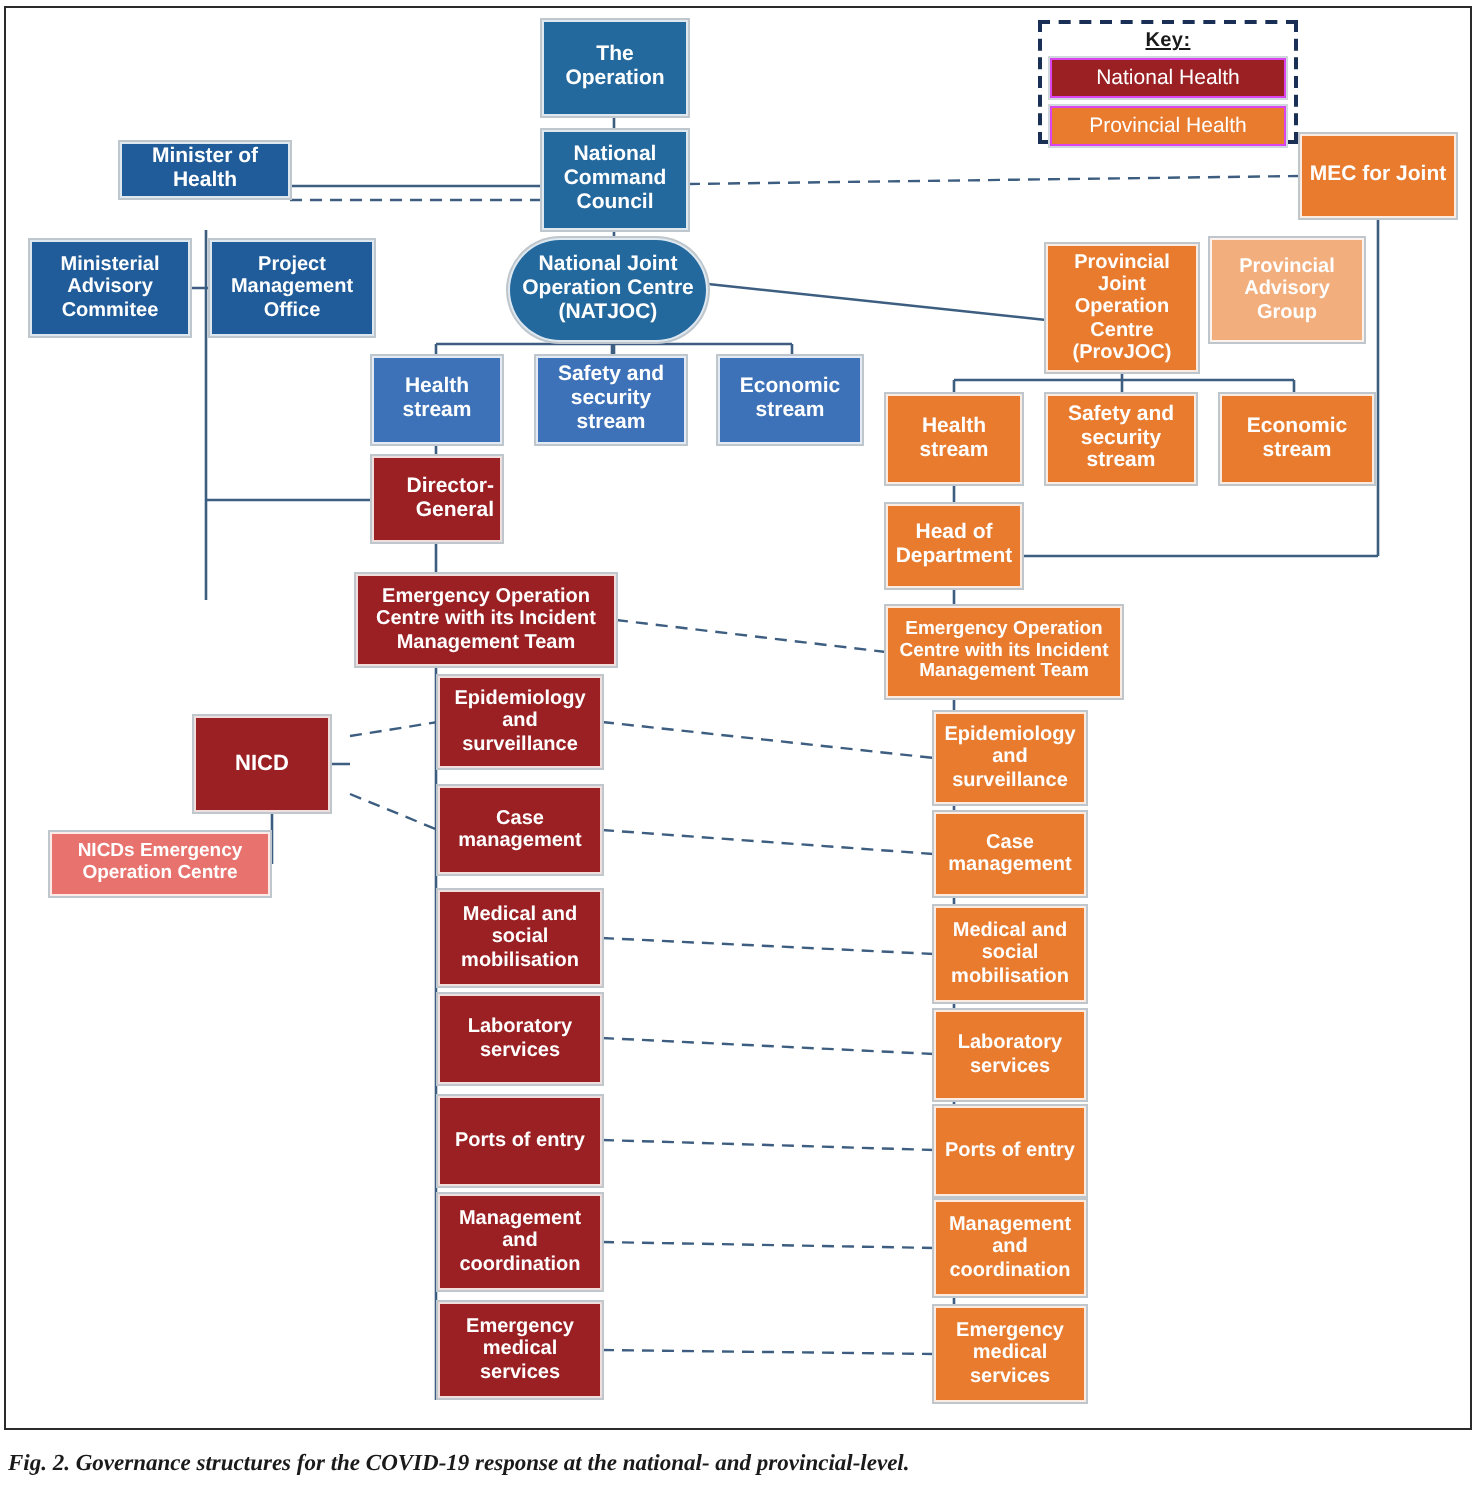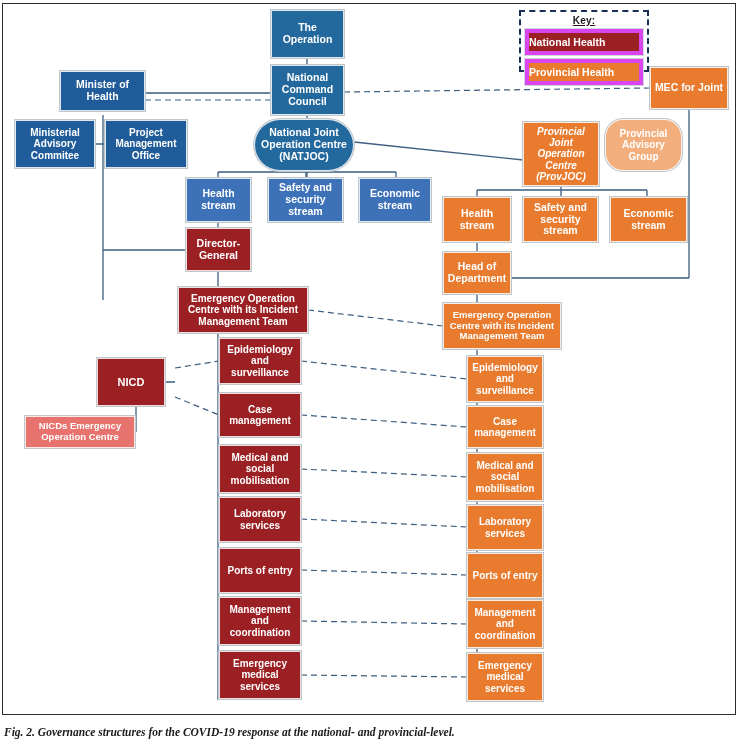--- a/index.html
+++ b/index.html
@@ -5,21 +5,21 @@
   html,body{margin:0;padding:0;background:#ffffff;}
   body{font-family:"Liberation Sans",sans-serif;}
   #page{position:relative;width:740px;height:748px;overflow:hidden;background:#fff;}
   #frame{position:absolute;left:2px;top:3px;width:734px;height:712px;border:1.5px solid #2b2b2b;box-sizing:border-box;background:#fff;}
   #canvas{position:absolute;left:0;top:0;width:740px;height:720px;}
   .node{position:absolute;box-sizing:border-box;display:flex;align-items:center;justify-content:center;text-align:center;color:#ffffff;font-weight:bold;line-height:1.12;padding:2px 3px;
         border:1px solid rgba(255,255,255,0.85);box-shadow:0 0 0 1px #bfc7cd;}
   .node span{display:block;width:100%;}
   .key-box{position:absolute;box-sizing:border-box;border:2.2px dashed #1a2f55;background:#fff;display:flex;flex-direction:column;align-items:center;}
   .key-title{color:#1a1a1a;font-weight:bold;font-size:10px;text-decoration:underline;margin-top:3px;margin-bottom:3px;letter-spacing:.2px;}
-  .key-item{box-sizing:border-box;color:#fff;font-weight:bold;font-size:10.5px;padding:3px 0;margin-bottom:4px;width:118px;border:4px solid #d946ef;box-shadow:0 0 0 1px #cfd6dc;}
+  .key-item{box-sizing:border-box;color:#fff;font-weight:normal;font-size:10.5px;text-align:center;padding:3px 0;margin-bottom:4px;width:118px;border:1px solid #d946ef;box-shadow:0 0 0 1px #cfd6dc;}
   #caption{position:absolute;left:4px;top:726px;width:730px;font-family:"Liberation Serif",serif;font-style:italic;font-weight:bold;font-size:11.5px;color:#1a1a1a;}
 </style>
 </head>
 <body>
 
 <div id="page">
 
   <div id="frame"></div>
 
   <svg id="canvas" viewBox="0 0 740 720" aria-hidden="true">
@@ -58,60 +58,60 @@
       <path d="M301,675 L467,677" fill="none" stroke="#3D5E80" stroke-width="1.2" stroke-dasharray="6,4"></path>
     </svg>
 
   <div id="nodes-layer">
       <div class="node" style="left: 271px; top: 10px; width: 73px; height: 48px; background: rgb(36, 105, 158); font-size: 10.5px;">
         <span>The Operation</span>
       </div>
       <div class="node" style="left: 271px; top: 65px; width: 73px; height: 50px; background: rgb(36, 105, 158); font-size: 10.5px;">
         <span>National Command Council</span>
       </div>
-      <div class="node" style="left: 60px; top: 71px; width: 85px; height: 40px; background: rgb(31, 92, 153); font-size: 10.5px;">
+      <div class="node" style="left: 60px; top: 71px; width: 85px; height: 28px; background: rgb(31, 92, 153); font-size: 10.5px;">
         <span>Minister of Health</span>
       </div>
       <div class="node" style="left: 650px; top: 67px; width: 78px; height: 42px; background: rgb(232, 123, 46); font-size: 10.5px;">
         <span>MEC for Joint</span>
       </div>
       <div class="node" style="left: 15px; top: 120px; width: 80px; height: 48px; background: rgb(31, 92, 153); font-size: 10px;">
         <span>Ministerial Advisory Commitee</span>
       </div>
       <div class="node" style="left: 105px; top: 120px; width: 82px; height: 48px; background: rgb(31, 92, 153); font-size: 10px;">
         <span>Project Management Office</span>
       </div>
       <div class="node" style="left: 254px; top: 119px; width: 100px; height: 52px; background: rgb(36, 105, 158); font-size: 10.5px; border-radius: 26px;">
         <span>National Joint Operation Centre (NATJOC)</span>
       </div>
-      <div class="node" style="left: 523px; top: 122px; width: 76px; height: 64px; background: rgb(232, 123, 46); font-size: 10px; font-style: italic;">
+      <div class="node" style="left: 523px; top: 122px; width: 76px; height: 64px; background: rgb(232, 123, 46); font-size: 10px;">
         <span>Provincial Joint Operation Centre (ProvJOC)</span>
       </div>
-      <div class="node" style="left: 605px; top: 119px; width: 77px; height: 52px; background: rgb(242, 174, 125); font-size: 10px; border-radius: 18px;">
+      <div class="node" style="left: 605px; top: 119px; width: 77px; height: 52px; background: rgb(242, 174, 125); font-size: 10px;">
         <span>Provincial Advisory Group</span>
       </div>
       <div class="node" style="left: 186px; top: 178px; width: 65px; height: 44px; background: rgb(61, 114, 184); font-size: 10.5px;">
         <span>Health stream</span>
       </div>
       <div class="node" style="left: 268px; top: 178px; width: 75px; height: 44px; background: rgb(61, 114, 184); font-size: 10.5px;">
         <span>Safety and security stream</span>
       </div>
       <div class="node" style="left: 359px; top: 178px; width: 72px; height: 44px; background: rgb(61, 114, 184); font-size: 10.5px;">
         <span>Economic stream</span>
       </div>
       <div class="node" style="left: 443px; top: 197px; width: 68px; height: 45px; background: rgb(232, 123, 46); font-size: 10.5px;">
         <span>Health stream</span>
       </div>
       <div class="node" style="left: 523px; top: 197px; width: 75px; height: 45px; background: rgb(232, 123, 46); font-size: 10.5px;">
         <span>Safety and security stream</span>
       </div>
       <div class="node" style="left: 610px; top: 197px; width: 77px; height: 45px; background: rgb(232, 123, 46); font-size: 10.5px;">
         <span>Economic stream</span>
       </div>
-      <div class="node" style="left: 186px; top: 228px; width: 65px; height: 43px; background: rgb(155, 32, 36); font-size: 10.5px;">
+      <div class="node" style="left: 186px; top: 228px; width: 65px; height: 43px; background: rgb(155, 32, 36); font-size: 10.5px; text-align: right;">
         <span>Director-General</span>
       </div>
       <div class="node" style="left: 443px; top: 252px; width: 68px; height: 42px; background: rgb(232, 123, 46); font-size: 10.5px;">
         <span>Head of Department</span>
       </div>
       <div class="node" style="left: 178px; top: 287px; width: 130px; height: 46px; background: rgb(155, 32, 36); font-size: 10px;">
         <span>Emergency Operation Centre with its Incident Management Team</span>
       </div>
       <div class="node" style="left: 443px; top: 303px; width: 118px; height: 46px; background: rgb(232, 123, 46); font-size: 9.5px;">
         <span>Emergency Operation Centre with its Incident Management Team</span>

